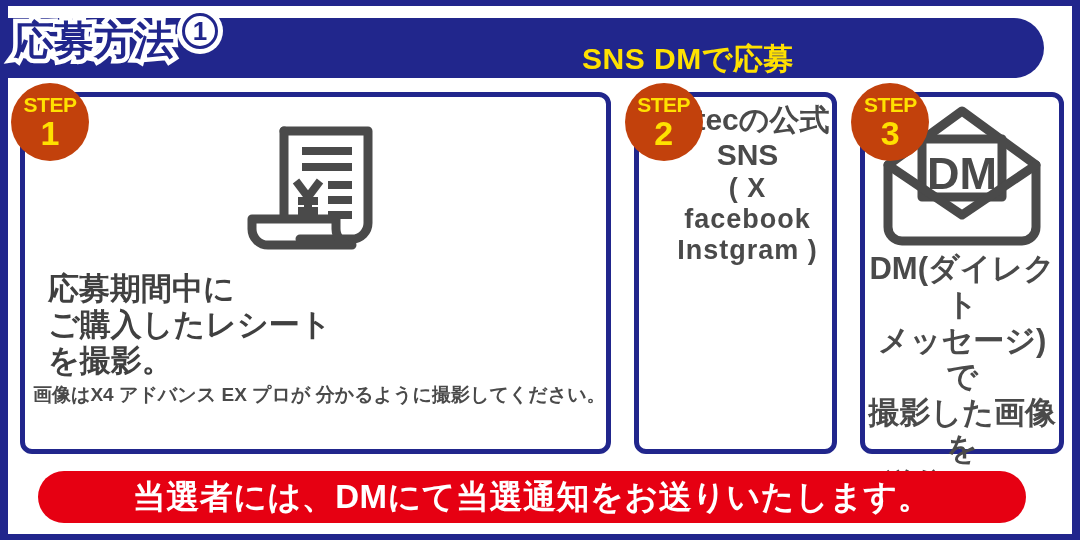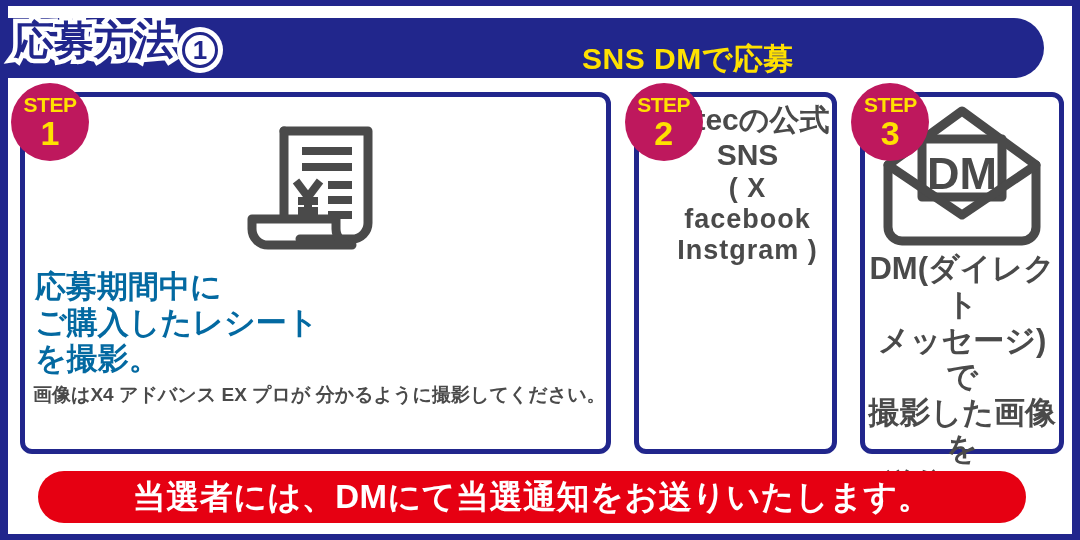--- a/index.html
+++ b/index.html
@@ -31,21 +31,21 @@
   .header-title {
     position:absolute; left:330px; top:11px; width:700px; height:60px;
     display:flex; align-items:center; justify-content:center;
     color:#ffe100;
     font-size:30px; font-weight:bold;
     letter-spacing:0.5px;
     white-space:nowrap;
   }
   .method-label {
     position:absolute; left:6px; top:-5px;
-    display:flex; align-items:flex-end; gap:8px;
+    display:flex; align-items:flex-start; gap:8px;
     font-size:40px; font-weight:bold;
     color:#21268c;
     -webkit-text-stroke:9px #ffffff;
     paint-order:stroke fill;
     white-space:nowrap;
     z-index:3;
   }
   .method-label .num-circle {
     display:inline-flex; align-items:center; justify-content:center;
     width:36px; height:36px; border-radius:50%;
@@ -67,40 +67,40 @@
     flex:1 1 0;
     border:5px solid #21268c;
     border-radius:12px;
     background:#ffffff;
     display:flex; flex-direction:column; align-items:center;
     padding-top:6px;
   }
   .step-badge {
     position:absolute; left:-14px; top:-14px;
     width:78px; height:78px; border-radius:50%;
-    background:#be185d;
+    background:#c2410c;
     display:flex; flex-direction:column;
     align-items:center; justify-content:center;
     color:#ffe100; z-index:4;
     line-height:1;
   }
   .step-badge .s-word { font-size:21px; font-weight:bold; letter-spacing:-0.5px; }
   .step-badge .s-num  { font-size:34px; font-weight:bold; margin-top:1px; }
 
   .icon-box { height:168px; display:flex; align-items:center; justify-content:center; width:100%; }
   .card-2 .icon-box { height:190px; }
 
   .caption {
     width:100%;
     text-align:center;
     color:#4a4a4a;
     font-weight:bold;
     line-height:1.16;
   }
-  .card-1 .caption { text-align:left; padding-left:10px; font-size:31px; color:#0369a1;font-family:Liberation Mono, monospace; }
+  .card-1 .caption { text-align:left; padding-left:23px; font-size:31px; color:#404040; }
   .card-1 .caption .line { white-space:nowrap; }
   .fineprint {
     margin-top:4px;
     font-size:19px; font-weight:bold;
     color:#4a4a4a; line-height:1.22;
     text-align:left; padding-left:8px;
     white-space:nowrap;
   }
   .card-2 .caption { font-size:30px;padding-left:24px; }
   .card-2 .caption .mid { font-size:27px; letter-spacing:1px; }

